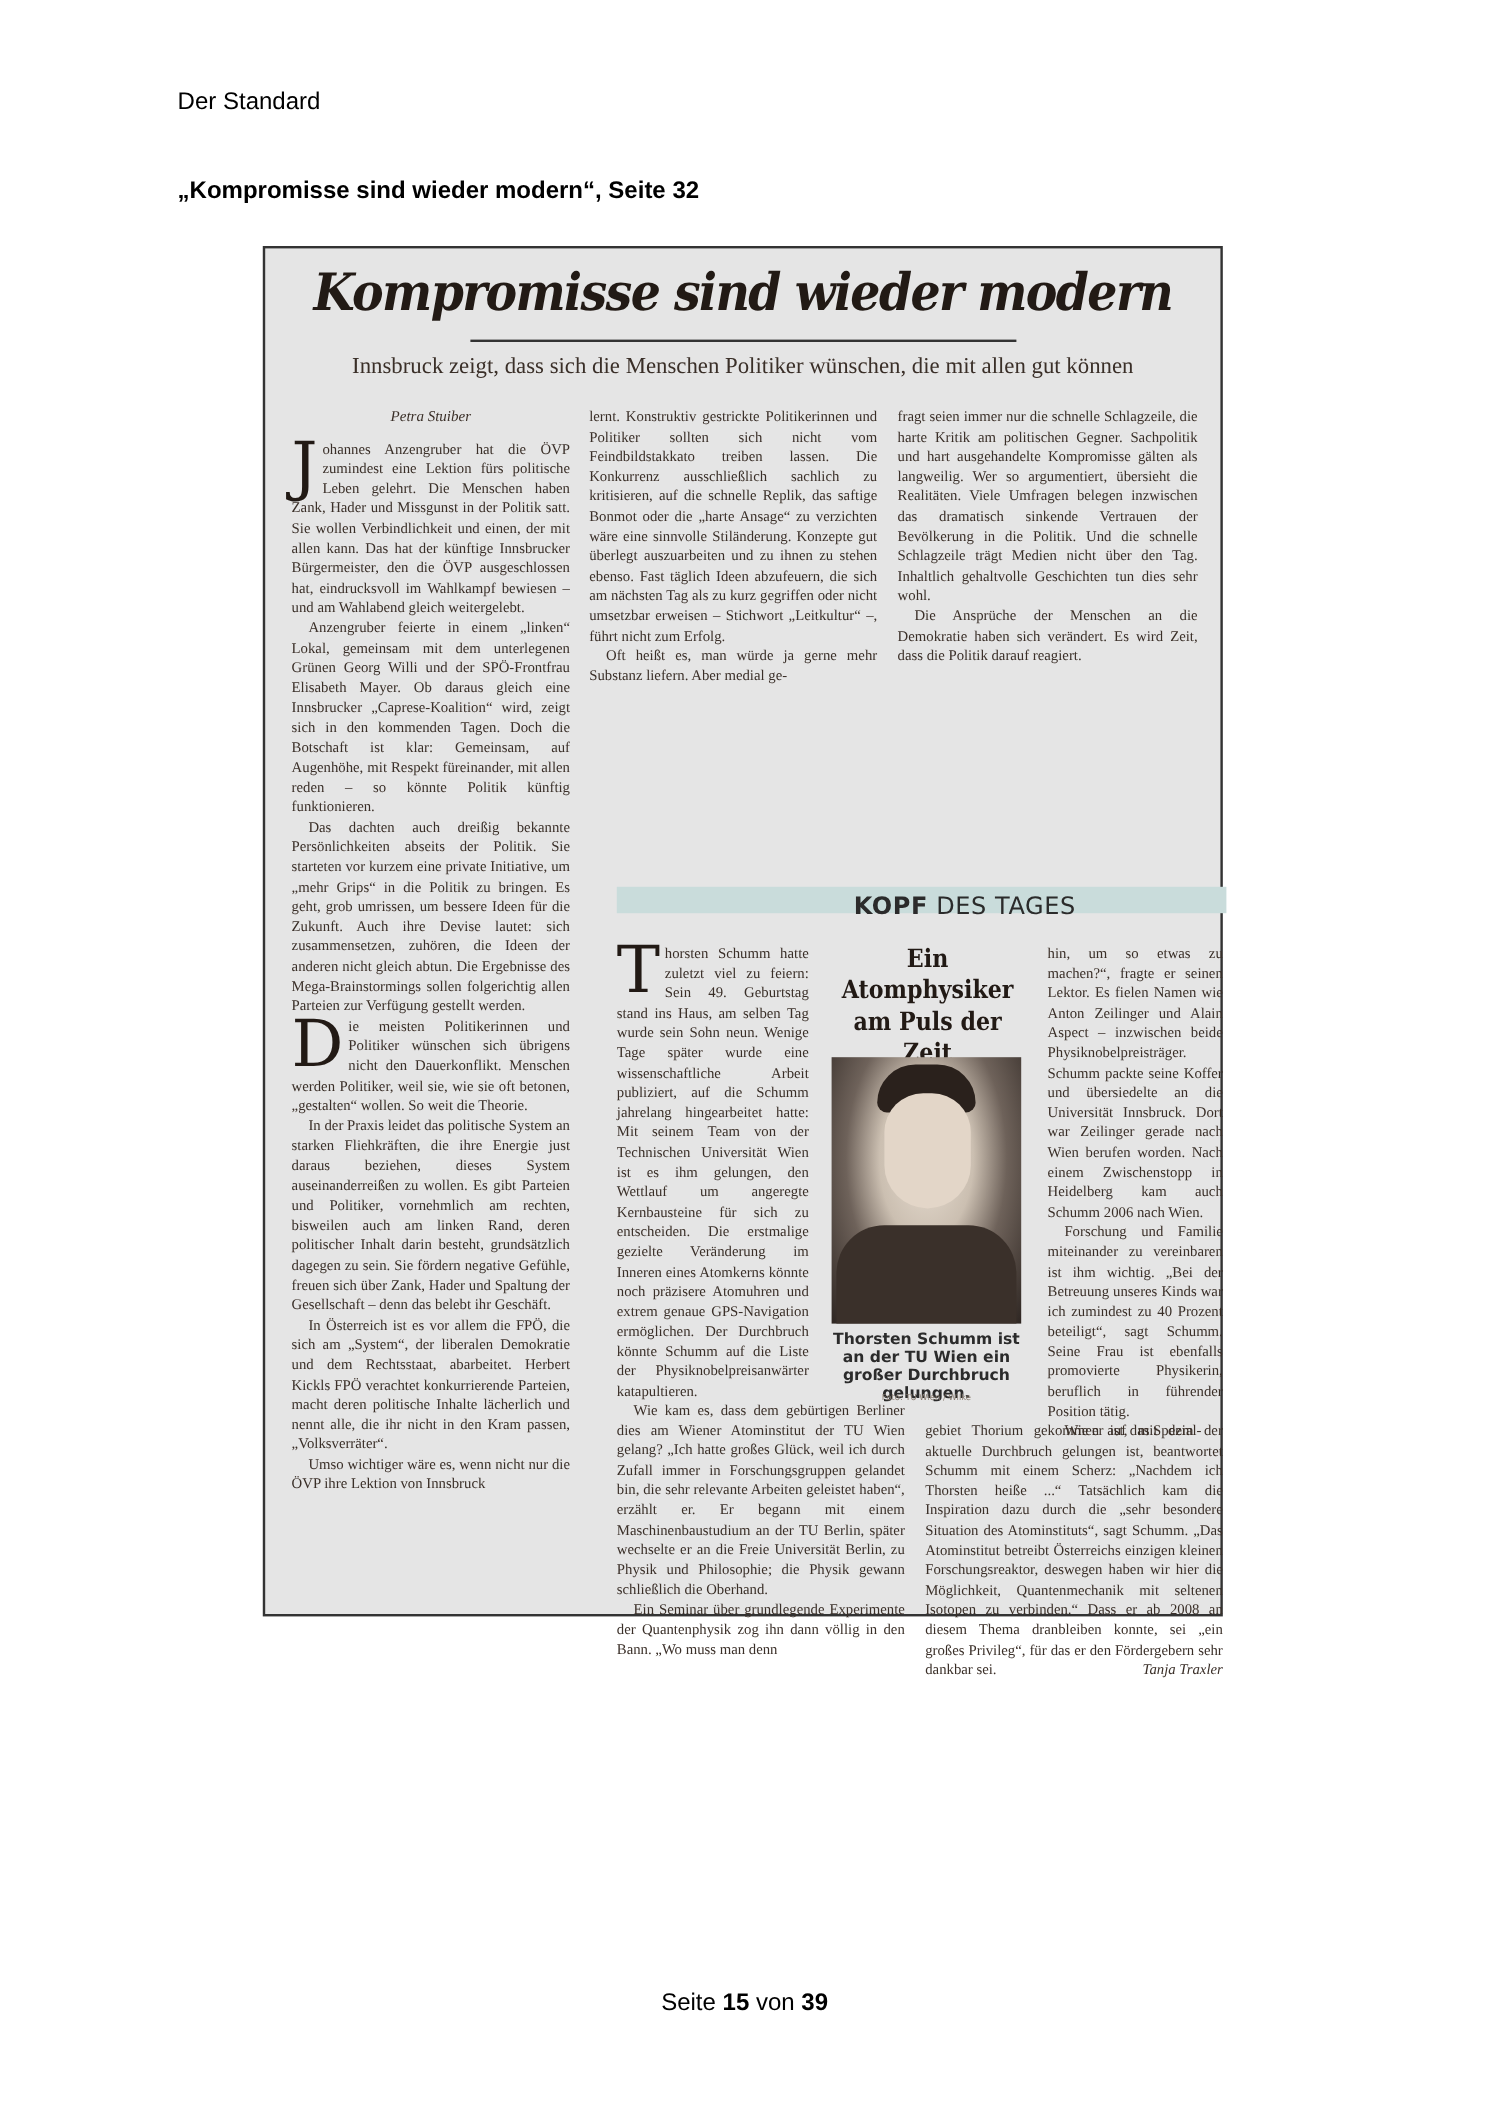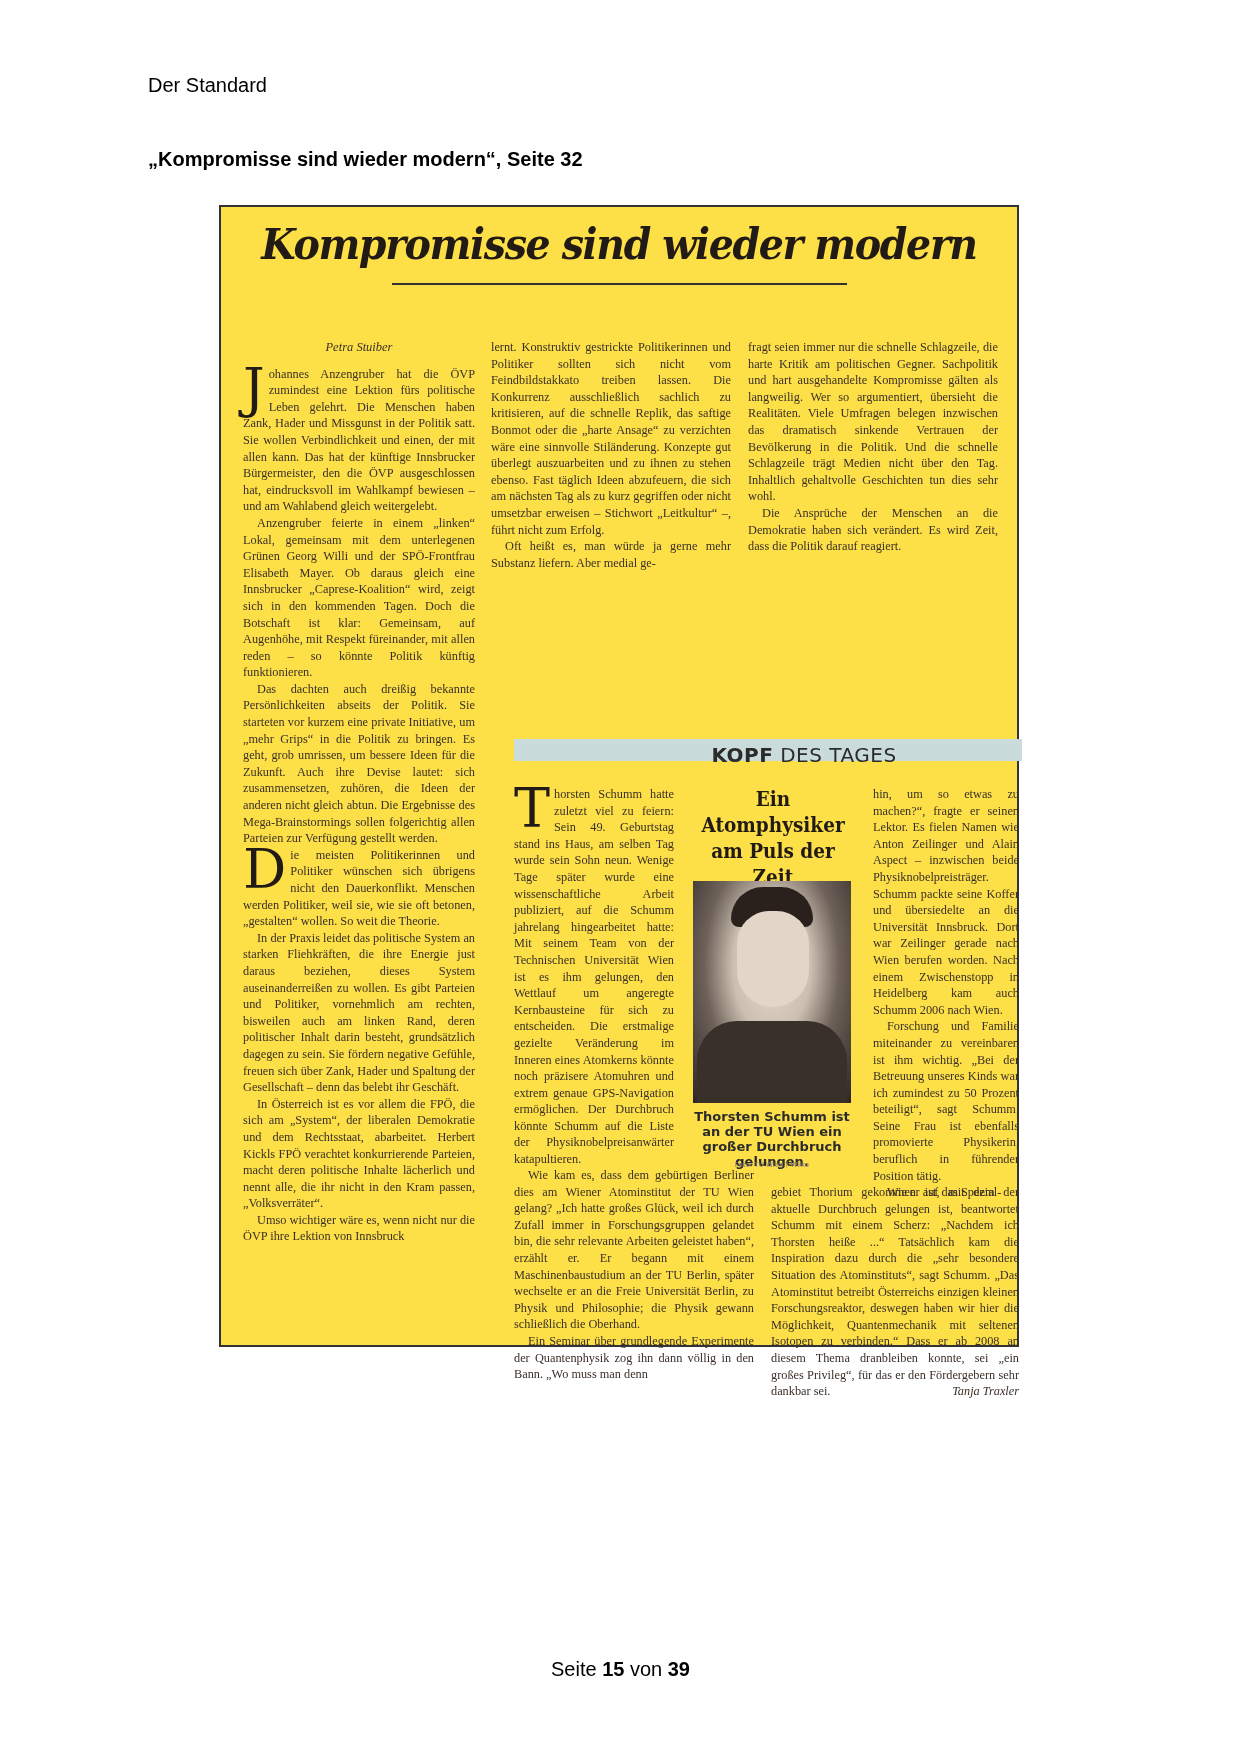--- a/index.html
+++ b/index.html
@@ -1,20 +1,20 @@
 <!DOCTYPE html>
 <html><head>
 <meta charset="utf-8">
 <style>
   html, body { margin: 0; padding: 0; background: #ffffff; }
   body { width: 1241px; height: 1754px; position: relative; overflow: hidden; font-family: "Liberation Sans", sans-serif; color: #000; }
   .source { position: absolute; left: 148px; top: 74px; font-size: 20px; }
   .source b { font-weight: normal; margin-top: 45px; }
   .doc-title { position: absolute; left: 148px; top: 148px; font-size: 20px; font-weight: bold; }
-  .clip { position: absolute; left: 219px; top: 205px; width: 800px; height: 1142px; border: 2px solid #333; background: #fde047; box-sizing: border-box; font-family: "Liberation Serif", serif; color: #3a2f28; }
+  .clip { position: absolute; left: 219px; top: 205px; width: 800px; height: 1142px; border: 2px solid #333; background: #e5e5e5; box-sizing: border-box; font-family: "Liberation Serif", serif; color: #3a2f28; }
   .headline { text-align: center; font-family: "DejaVu Serif", serif; font-style: italic; font-weight: bold; font-size: 43px; letter-spacing: -1.5px; margin-top: 12px; color: #221a15; transform: scaleX(0.92); }
   .rule { width: 455px; height: 2px; background: #333; margin: 14px auto 0 auto; }
   .subline { text-align: center; font-size: 19px; margin-top: 10px; color: #3a2f28; }
   .cols { position: absolute; left: 22px; top: 132px; width: 754px; font-size: 12.3px; line-height: 16.6px; text-align: justify; hyphens: auto; }
   .col { position: absolute; top: 0; }
   .col p { margin: 0; text-indent: 14px; }
   .col p.noind { text-indent: 0; }
   .author { text-align: center; font-style: italic; font-size: 12.5px; margin-bottom: 10px; }
   .dropcap { float: left; font-size: 54px; line-height: 42px; margin: 2px 4px 0 0; font-family: "DejaVu Serif", serif; color: #221a15; }
   .kopf-bar { position: absolute; left: 271px; top: 400px; width: 508px; height: 22px; background: #c9dcdb; }
@@ -37,20 +37,21 @@
 </head>
 <body>
 
 <div class="source"><b>Der</b><span> Standard</span></div>
 
 <div class="doc-title">„Kompromisse sind wieder modern“, Seite 32</div>
 
 <div class="clip">
   <div class="headline">Kompromisse sind wieder modern</div>
   <div class="rule"></div>
+  <div class="subline">Innsbruck zeigt, dass sich die Menschen Politiker wünschen, die mit allen gut können</div>
 
   <div class="cols">
     <div class="col" style="left:0; width:232px;">
       <div class="author">Petra Stuiber</div>
       <p class="noind"><span class="dropcap">J</span><span>ohannes Anzengruber hat die ÖVP zumindest eine Lektion fürs politische Leben gelehrt. Die Menschen haben Zank, Hader und Missgunst in der Politik satt. Sie wollen Verbindlichkeit und einen, der mit allen kann. Das hat der künftige Innsbrucker Bürgermeister, den die ÖVP ausgeschlossen hat, eindrucksvoll im Wahlkampf bewiesen – und am Wahlabend gleich weitergelebt.</span></p>
       <p>Anzengruber feierte in einem „linken“ Lokal, gemeinsam mit dem unterlegenen Grünen Georg Willi und der SPÖ-Frontfrau Elisabeth Mayer. Ob daraus gleich eine Innsbrucker „Caprese-Koalition“ wird, zeigt sich in den kommenden Tagen. Doch die Botschaft ist klar: Gemeinsam, auf Augenhöhe, mit Respekt füreinander, mit allen reden – so könnte Politik künftig funktionieren.</p>
       <p>Das dachten auch dreißig bekannte Persönlichkeiten abseits der Politik. Sie starteten vor kurzem eine private Initiative, um „mehr Grips“ in die Politik zu bringen. Es geht, grob umrissen, um bessere Ideen für die Zukunft. Auch ihre Devise lautet: sich zusammensetzen, zuhören, die Ideen der anderen nicht gleich abtun. Die Ergebnisse des Mega-Brainstormings sollen folgerichtig allen Parteien zur Verfügung gestellt werden.</p>
       <p class="noind"><span class="dropcap">D</span><span>ie meisten Politikerinnen und Politiker wünschen sich übrigens nicht den Dauerkonflikt. Menschen werden Politiker, weil sie, wie sie oft betonen, „gestalten“ wollen. So weit die Theorie.</span></p>
       <p>In der Praxis leidet das politische System an starken Fliehkräften, die ihre Energie just daraus beziehen, dieses System auseinanderreißen zu wollen. Es gibt Parteien und Politiker, vornehmlich am rechten, bisweilen auch am linken Rand, deren politischer Inhalt darin besteht, grundsätzlich dagegen zu sein. Sie fördern negative Gefühle, freuen sich über Zank, Hader und Spaltung der Gesellschaft – denn das belebt ihr Geschäft.</p>
       <p>In Österreich ist es vor allem die FPÖ, die sich am „System“, der liberalen Demokratie und dem Rechtsstaat, abarbeitet. Herbert Kickls FPÖ verachtet konkurrierende Parteien, macht deren politische Inhalte lächerlich und nennt alle, die ihr nicht in den Kram passen, „Volksverräter“.</p>
@@ -79,21 +80,21 @@
     <div class="photo">
       <div class="hair"></div>
       <div class="face"></div>
       <div class="body"></div>
     </div>
     <div class="caption">Thorsten Schumm ist an der TU Wien ein großer Durchbruch gelungen.</div>
     <div class="credit">Foto: TU Wien / Wilke</div>
 
     <div class="kcols" style="left:630px; width:146px;">
       <p class="noind">hin, um so etwas zu machen?“, fragte er seinen Lektor. Es fielen Namen wie Anton Zeilinger und Alain Aspect – inzwischen beide Physiknobelpreisträger. Schumm packte seine Koffer und übersiedelte an die Universität Innsbruck. Dort war Zeilinger gerade nach Wien berufen worden. Nach einem Zwischenstopp in Heidelberg kam auch Schumm 2006 nach Wien.</p>
-      <p>Forschung und Familie miteinander zu vereinbaren ist ihm wichtig. „Bei der Betreuung unseres Kinds war ich zumindest zu 50 Prozent beteiligt“, sagt Schumm. Seine Frau ist ebenfalls promovierte Physikerin, beruflich in führender Position tätig.</p>
+      <p>Forschung und Familie miteinander zu vereinbaren ist ihm wichtig. „Bei der Betreuung unseres Kinds war ich zumindest zu 40 Prozent beteiligt“, sagt Schumm. Seine Frau ist ebenfalls promovierte Physikerin, beruflich in führender Position tätig.</p>
       <p>Wie er auf das Spezial-</p>
     </div>
 
     <div class="kcols" style="left:271px; top:828px; width:240px;">
       <p>Wie kam es, dass dem gebürtigen Berliner dies am Wiener Atominstitut der TU Wien gelang? „Ich hatte großes Glück, weil ich durch Zufall immer in Forschungsgruppen gelandet bin, die sehr relevante Arbeiten geleistet haben“, erzählt er. Er begann mit einem Maschinenbaustudium an der TU Berlin, später wechselte er an die Freie Universität Berlin, zu Physik und Philosophie; die Physik gewann schließlich die Oberhand.</p>
       <p>Ein Seminar über grundlegende Experimente der Quantenphysik zog ihn dann völlig in den Bann. „Wo muss man denn</p>
     </div>
 
     <div class="kcols" style="left:528px; top:845px; width:248px;">
       <p class="noind"><span>gebiet Thorium gekommen ist, mit dem der aktuelle Durchbruch gelungen ist, beantwortet Schumm mit einem Scherz: „Nachdem ich Thorsten heiße ...“ Tatsächlich kam die Inspiration dazu durch die „sehr besondere Situation des Atominstituts“, sagt Schumm. „Das Atominstitut betreibt Österreichs einzigen kleinen Forschungsreaktor, deswegen haben wir hier die Möglichkeit, Quantenmechanik mit seltenen Isotopen zu verbinden.“ Dass er ab 2008 an diesem Thema dranbleiben konnte, sei „ein großes Privileg“, für das er den Fördergebern sehr dankbar sei.</span> <span class="signature">Tanja Traxler</span></p>

